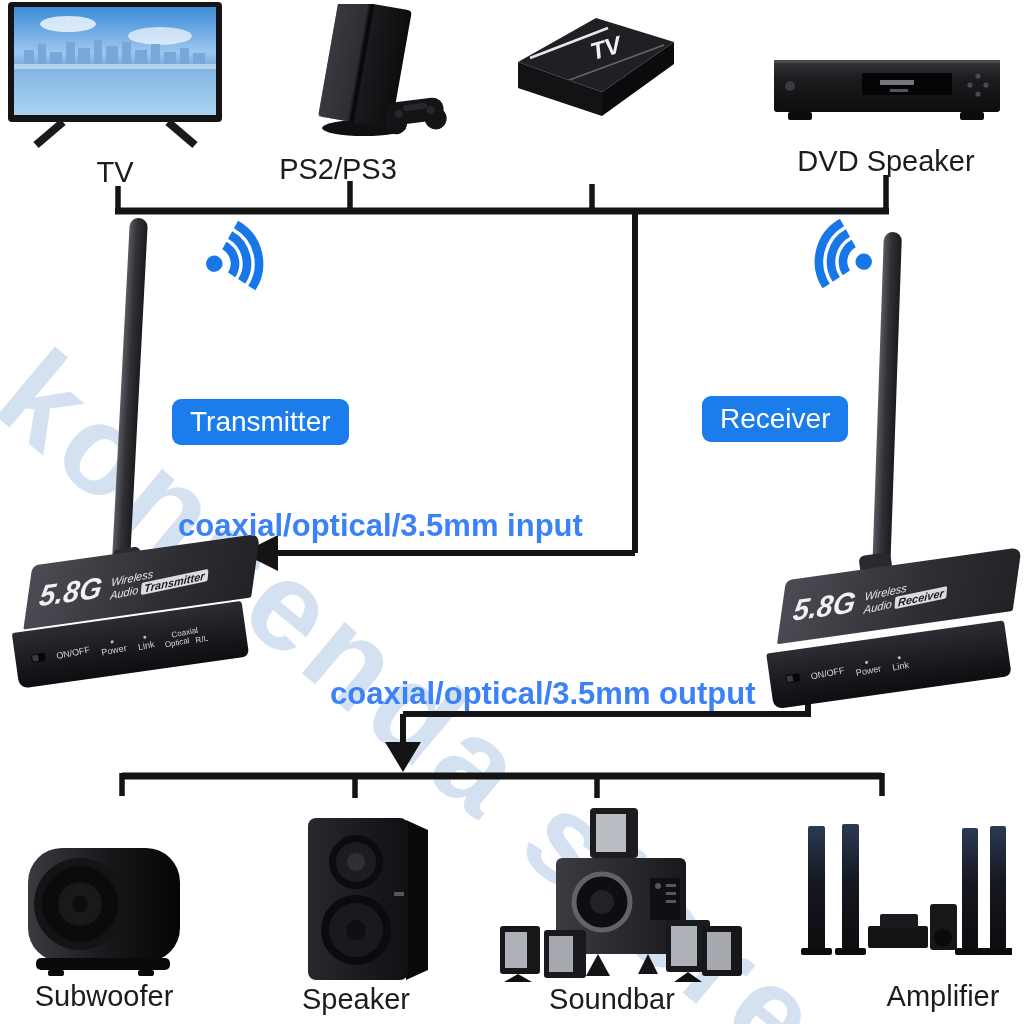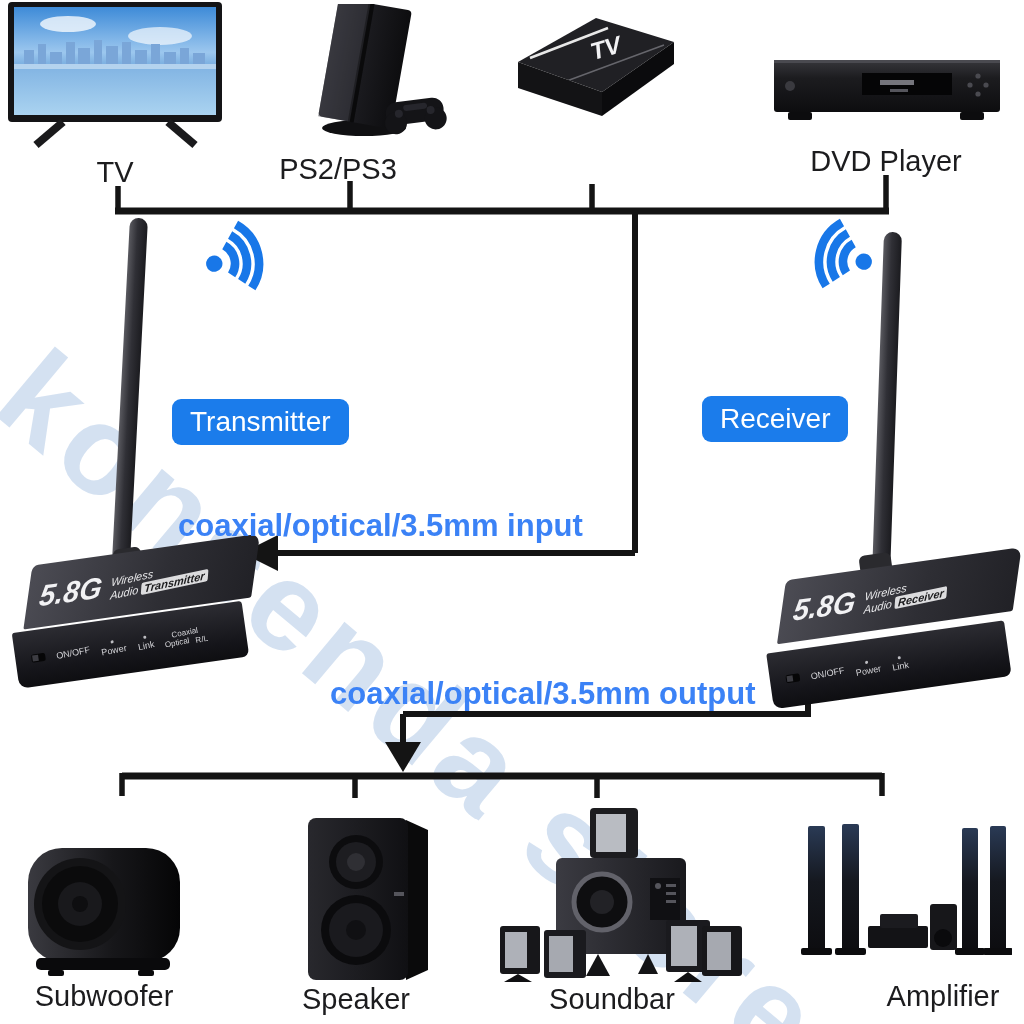--- a/index.html
+++ b/index.html
@@ -155,21 +155,21 @@
     <circle cx="18" cy="36" r="5" fill="#3a3a3f"></circle>
     <g fill="#4a4a50">
       <circle cx="206" cy="26" r="2.6"></circle>
         <circle cx="214" cy="35" r="2.6"></circle>
       <circle cx="206" cy="44" r="2.6"></circle>
         <circle cx="198" cy="35" r="2.6"></circle>
     </g>
     <rect x="16" y="62" width="24" height="8" rx="2" fill="#0c0c0e"></rect>
     <rect x="188" y="62" width="24" height="8" rx="2" fill="#0c0c0e"></rect>
   </svg>
-  <div class="cap" style="left:886px;top:145px">DVD Player</div>
+  <div class="cap" style="left:886px;top:145px">DVD Speaker</div>
 
   <svg class="fig" style="left:198px;top:214px;transform:rotate(-14deg)" width="86" height="86" viewBox="0 0 100 100">
     <g stroke="#1877e8" stroke-width="10" fill="none">
       <path d="M34.4 32.4 A24 24 0 0 1 34.4 67.6"></path>
       <path d="M43.9 22.2 A38 38 0 0 1 43.9 77.8"></path>
       <path d="M53.5 12.0 A52 52 0 0 1 53.5 88.0"></path>
     </g>
     <circle cx="18" cy="50" r="9.5" fill="#1877e8"></circle>
   </svg>
   <svg class="fig" style="left:794px;top:212px;transform:rotate(14deg) scaleX(-1)" width="86" height="86" viewBox="0 0 100 100">

